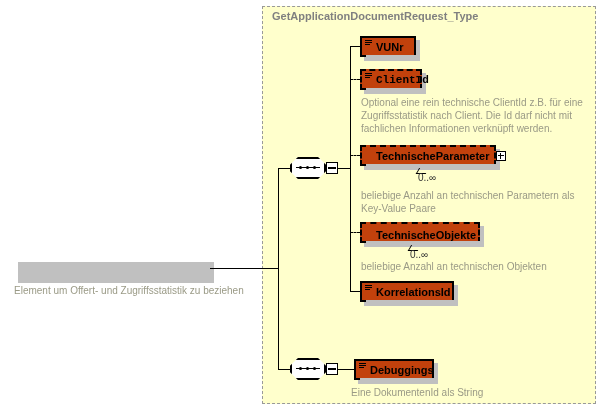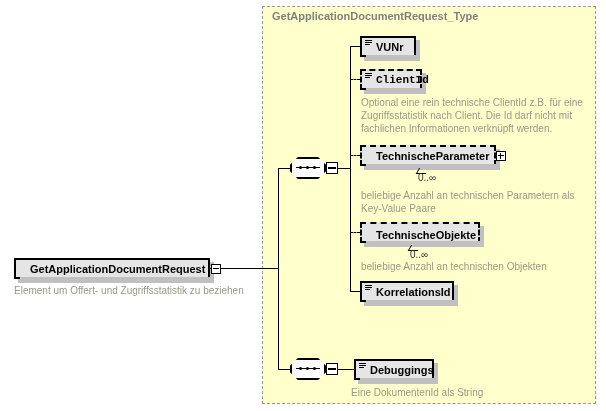--- a/index.html
+++ b/index.html
@@ -40,21 +40,21 @@
     font-size: 11px;
     font-weight: bold;
     color: #808080;
     white-space: nowrap;
   }
 
   
   .ebox {
     position: absolute;
     box-sizing: border-box;
-    background: #e5e5e5;
+    background: #c2410c;
     border: 2px solid #000000;
     height: 21px;
     display: flex;
     align-items: center;
     padding: 0 7px 0 14px;
     font-size: 11px;
     font-weight: bold;
     color: #000000;
     white-space: nowrap;
   }
@@ -246,25 +246,20 @@
 </style>
 </head>
 <body>
 
 <div id="canvas">
 
   <div class="type-panel"></div>
   <div class="type-title">GetApplicationDocumentRequest_Type</div>
 
   <div class="ebox-shadow" style="left:18px; top:262px; width:196px; height:21px;"></div>
-  <div class="ebox" id="root-el" style="left:14px; top:258px; width:196px;">
-
-    <span>GetApplicationDocumentRequest</span>
-    <span class="minus-box"></span>
-  </div>
   <div class="annot" style="left:14px; top:284px; width:250px;">Element um Offert- und Zugriffsstatistik zu beziehen</div>
 
   <div class="ln h" style="left:210px; top:268px; width:68px;"></div>
 
   <div class="ln v" style="left:278px; top:168px; height:201px;"></div>
   <div class="ln h" style="left:278px; top:168px; width:12px;"></div>
   <div class="ln h" style="left:278px; top:369px; width:12px;"></div>
 
   <div class="seqnode" style="left:290px; top:157px;">
     <div class="shadow"></div>

